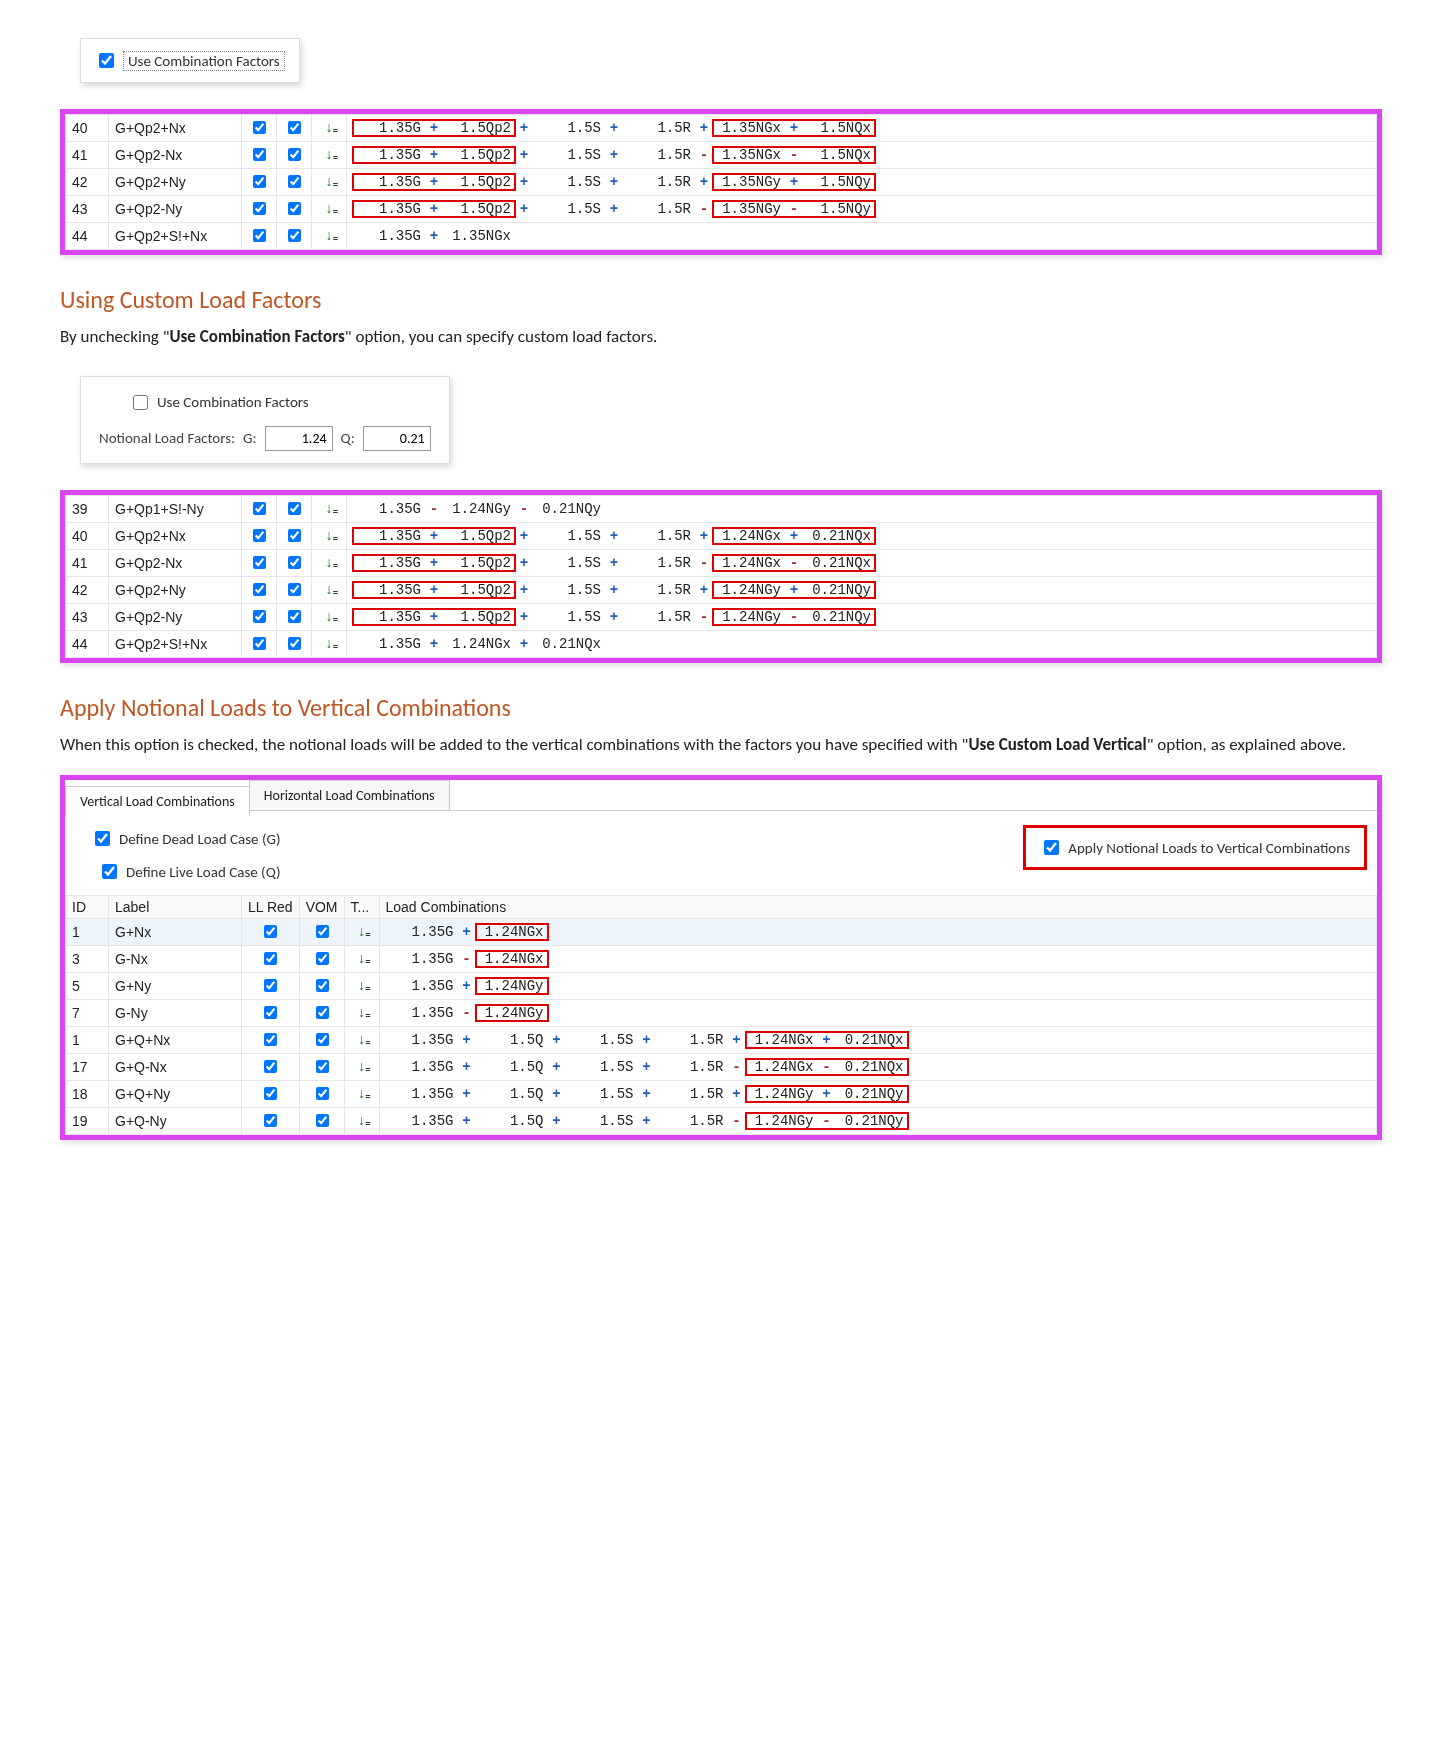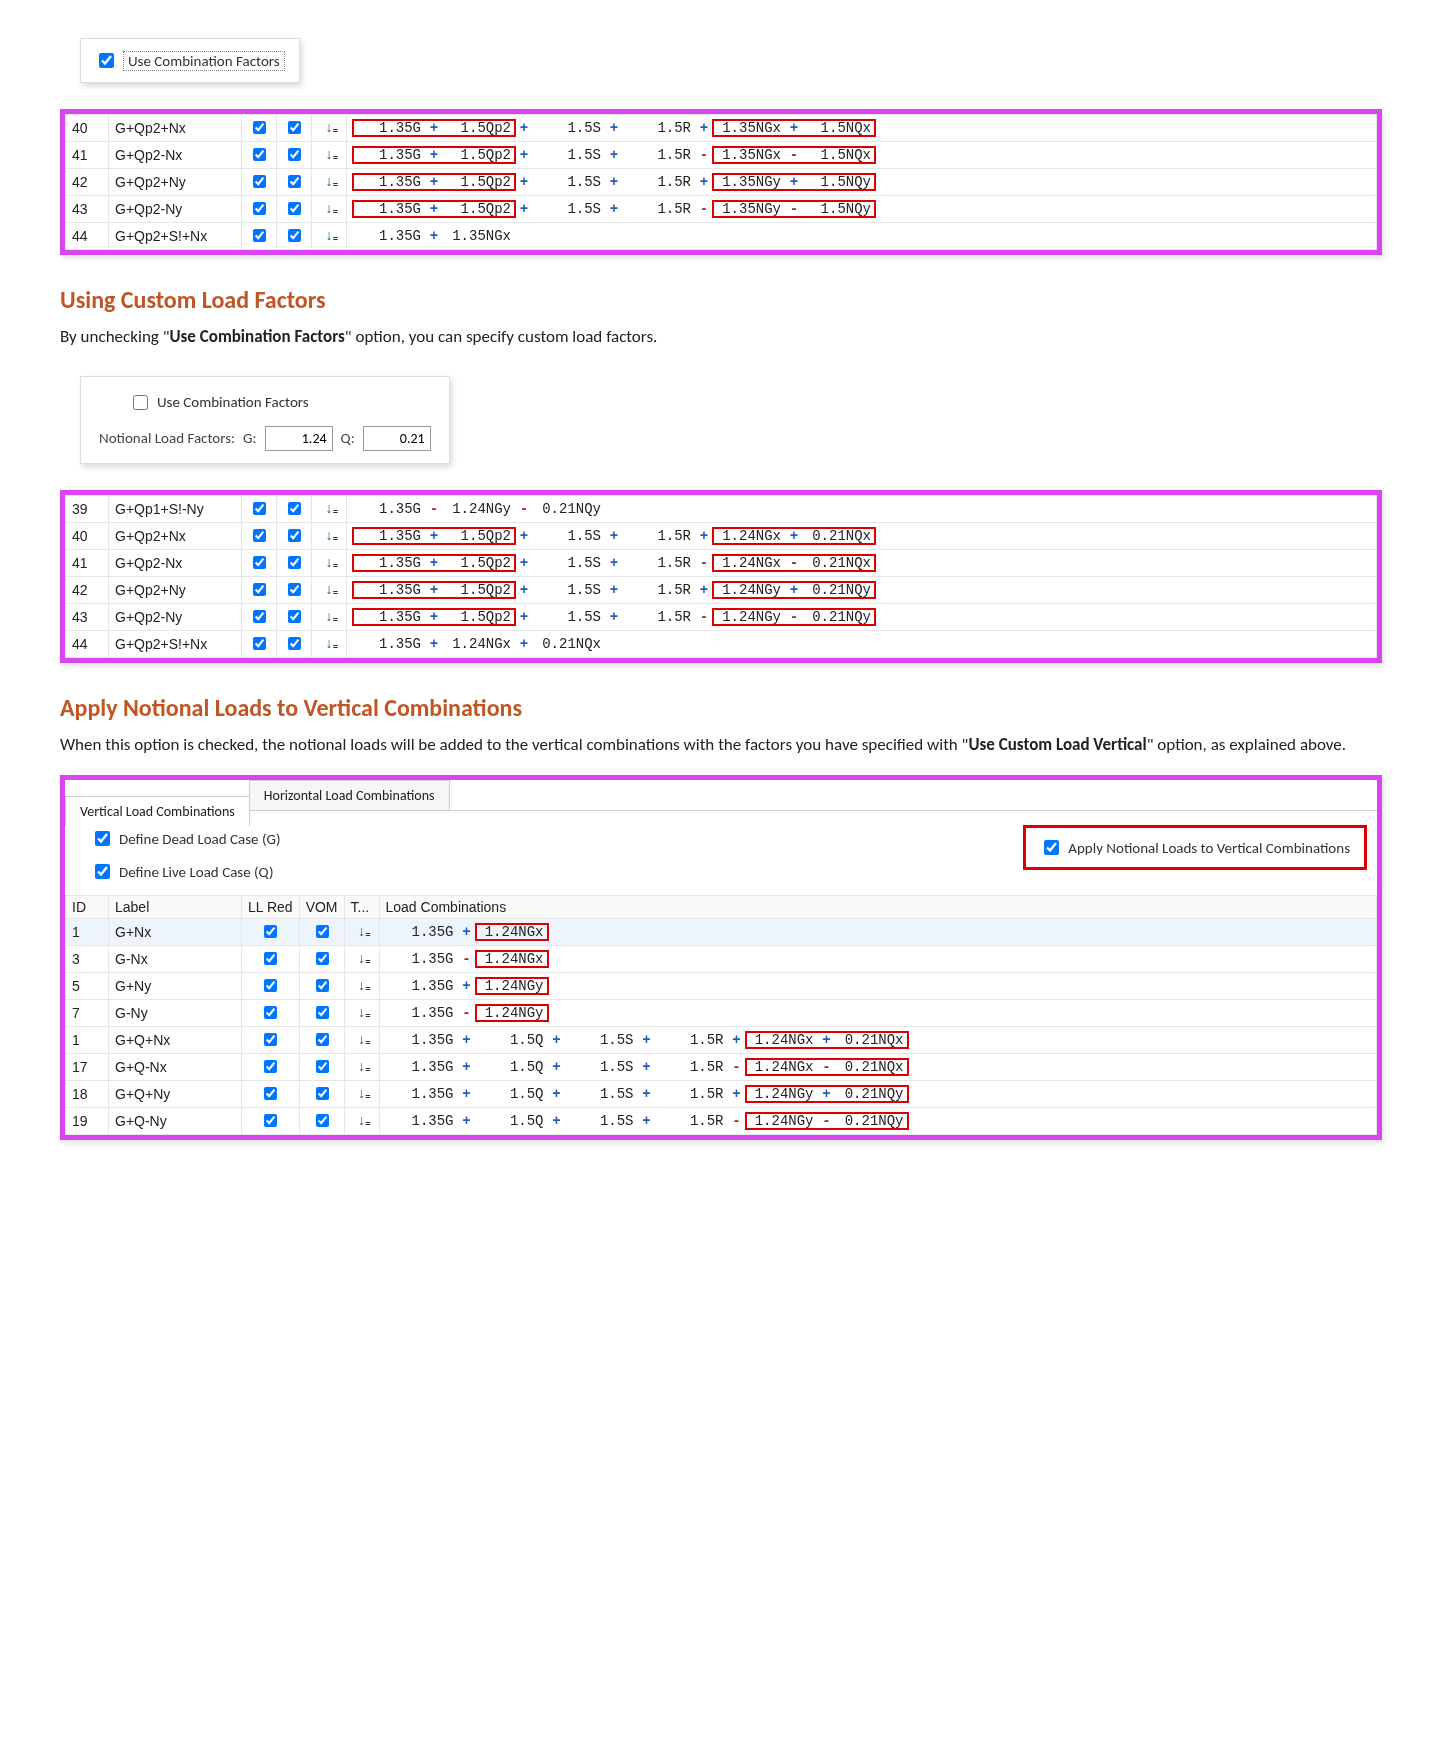--- a/index.html
+++ b/index.html
@@ -29,21 +29,21 @@
   .checkbox-row input[type=checkbox] {
     width: 15px;
     height: 15px;
   }
   .dotted-label {
     border: 1px dotted #888;
     padding: 0 4px;
   }
   h2.section {
     color: #C05624;
-    font-weight: 700;
+    font-weight: 400;
     font-size: 24px;
     margin: 30px 0 10px 0;
   }
   p.body {
     font-size: 17px;
     line-height: 1.5;
     margin: 8px 0 18px 0;
   }
   .bold { font-weight: 600; }
   .factors-line {
@@ -146,29 +146,29 @@
     border: 1px solid #ccc;
     border-bottom: none;
     padding: 6px 14px;
     font-size: 14px;
     background: #f6f6f6;
     margin-right: -1px;
   }
   .tab.active {
     background: #fff;
     position: relative;
-    top: 16px;
+    top: 6px;
   }
   .opts-row {
     display: flex;
     align-items: flex-start;
     justify-content: space-between;
     padding: 14px 10px 10px 24px;
   }
-  .opts-col { display: flex; flex-direction: column; gap: 6px; }
+  .opts-col { display: flex; flex-direction: column; gap: 6px; align-items: flex-end; }
   .big-red-box {
     border: 3px solid #d00;
     padding: 6px 12px;
   }
   tr.sel td { background: #eef4fb; }
 </style>
 </head>
 <body>
 
 

